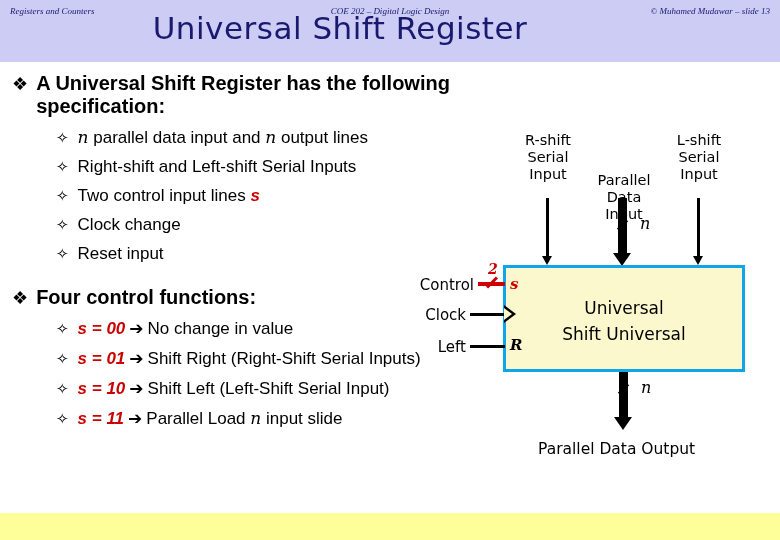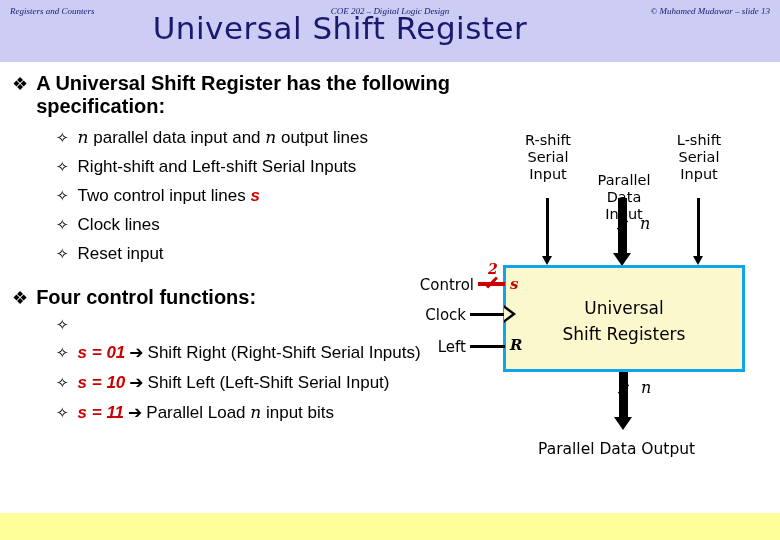--- a/index.html
+++ b/index.html
@@ -178,50 +178,51 @@
       <span class="txt">Right-shift and Left-shift Serial Inputs</span>
     </div>
 
     <div class="b2">
       <span class="glyph">✧</span>
       <span class="txt"><span>Two control input lines </span><span class="redb">s</span></span>
     </div>
 
     <div class="b2">
       <span class="glyph">✧</span>
-      <span class="txt">Clock lines</span>
+      <span class="txt">Clock change</span>
     </div>
 
     <div class="b2">
       <span class="glyph">✧</span>
       <span class="txt">Reset input</span>
     </div>
 
     <div class="b1" style="margin-top:22px;">
       <span class="glyph">❖</span>
       <span>Four control functions:</span>
     </div>
 
     <div class="b2">
       <span class="glyph">✧</span>
+      <span class="txt"><span class="redb">s = 00</span><span class="arrow">➔</span><span>No change in value</span></span>
     </div>
 
     <div class="b2">
       <span class="glyph">✧</span>
       <span class="txt"><span class="redb">s = 01</span><span class="arrow">➔</span><span>Shift Right (Right-Shift Serial Inputs)</span></span>
     </div>
 
     <div class="b2">
       <span class="glyph">✧</span>
       <span class="txt"><span class="redb">s = 10</span><span class="arrow">➔</span><span>Shift Left (Left-Shift Serial Input)</span></span>
     </div>
 
     <div class="b2">
       <span class="glyph">✧</span>
-      <span class="txt"><span class="redb">s = 11</span><span class="arrow">➔</span><span>Parallel Load </span><span class="ital">n</span><span> input bits</span></span>
+      <span class="txt"><span class="redb">s = 11</span><span class="arrow">➔</span><span>Parallel Load </span><span class="ital">n</span><span> input slide</span></span>
     </div>
   </div>
 
   <div class="diagram">
 
     <div class="colhead" style="left:108px;top:12px;width:80px;">
       <div>R-shift</div>
       <div>Serial</div>
       <div>Input</div>
     </div>
@@ -242,21 +243,21 @@
     <div class="vline" style="left:218px;top:78px;width:9px;height:57px;"></div>
     <div class="arrowhead big" style="left:213px;top:133px;"></div>
     <div class="slash" style="left:216px;top:104px;"></div>
     <div class="nlab" style="left:240px;top:94px;">n</div>
 
     <div class="vline" style="left:297px;top:78px;width:3px;height:60px;"></div>
     <div class="arrowhead" style="left:293px;top:136px;"></div>
 
     <div class="regbox" style="left:103px;top:145px;width:242px;height:107px;">
       <div class="regtext" style="top:27px;">Universal</div>
-      <div class="regtext" style="top:53px;">Shift Registers</div>
+      <div class="regtext" style="top:53px;">Shift Universal</div>
     </div>
 
     <div class="inlabel" style="left:-1px;top:156px;width:75px;">Control</div>
     <div class="hline red" style="left:78px;top:162px;width:27px;"></div>
     <div class="redslash" style="left:85px;top:161px;"></div>
     <div class="red2" style="left:88px;top:141px;">2</div>
     <div class="pinlabel" style="left:110px;top:155px;color:#cc0000;">s</div>
 
     <div class="inlabel" style="left:-1px;top:186px;width:67px;">Clock</div>
     <div class="hline" style="left:70px;top:193px;width:35px;"></div>

